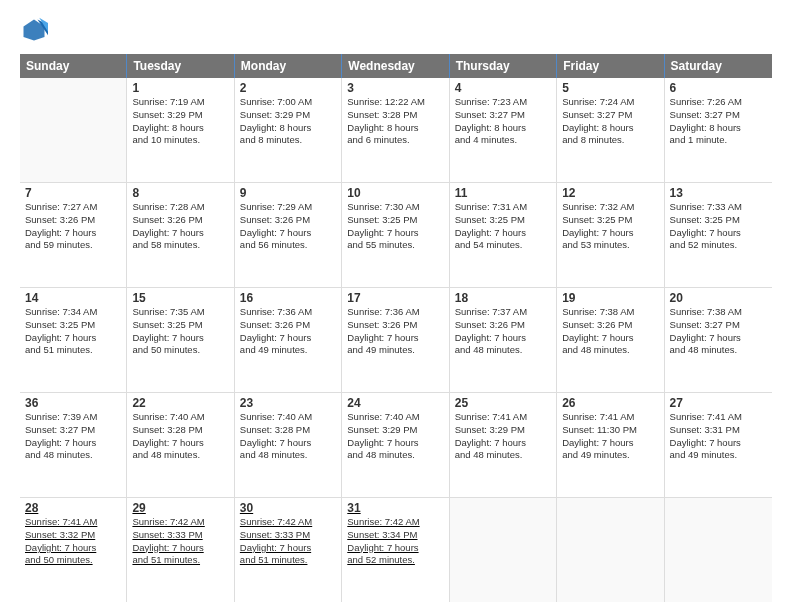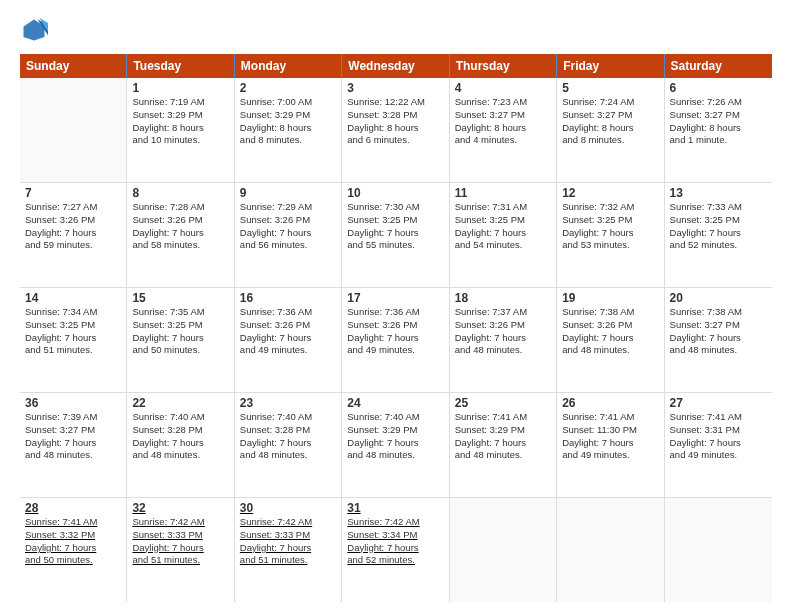--- a/index.html
+++ b/index.html
@@ -53,21 +53,21 @@
       color: #555;
     }
     .calendar {
       flex: 1;
       display: flex;
       flex-direction: column;
     }
     .cal-header-row {
       display: grid;
       grid-template-columns: repeat(7, 1fr);
-      background: #c2410c;
+      background: #737373;
     }
     .cal-header-cell {
       color: white;
       font-size: 12px;
       font-weight: bold;
       padding: 5px 6px;
       text-align: left;
       border-right: 1px solid #5088c8;
     }
     .cal-header-cell:last-child { border-right: none; }
@@ -337,21 +337,21 @@
         </div>
         <div class="cal-row">
           <div class="cal-cell">
             <span class="day-num">28</span>
             <span class="cell-line">Sunrise: 7:41 AM</span>
             <span class="cell-line">Sunset: 3:32 PM</span>
             <span class="cell-line">Daylight: 7 hours</span>
             <span class="cell-line">and 50 minutes.</span>
           </div>
           <div class="cal-cell">
-            <span class="day-num">32</span>
+            <span class="day-num">29</span>
             <span class="cell-line">Sunrise: 7:42 AM</span>
             <span class="cell-line">Sunset: 3:33 PM</span>
             <span class="cell-line">Daylight: 7 hours</span>
             <span class="cell-line">and 51 minutes.</span>
           </div>
           <div class="cal-cell">
             <span class="day-num">30</span>
             <span class="cell-line">Sunrise: 7:42 AM</span>
             <span class="cell-line">Sunset: 3:33 PM</span>
             <span class="cell-line">Daylight: 7 hours</span>

